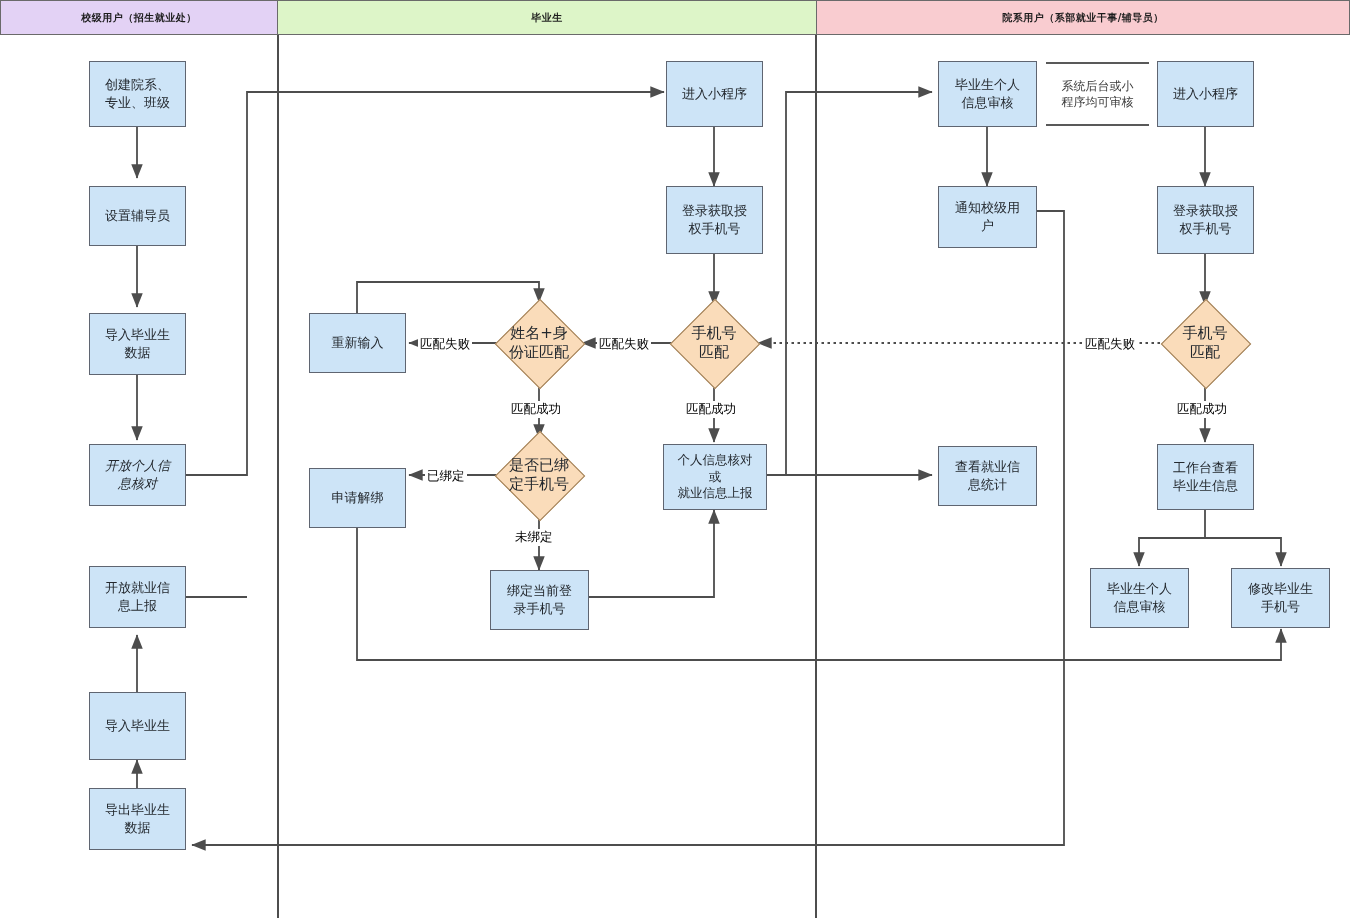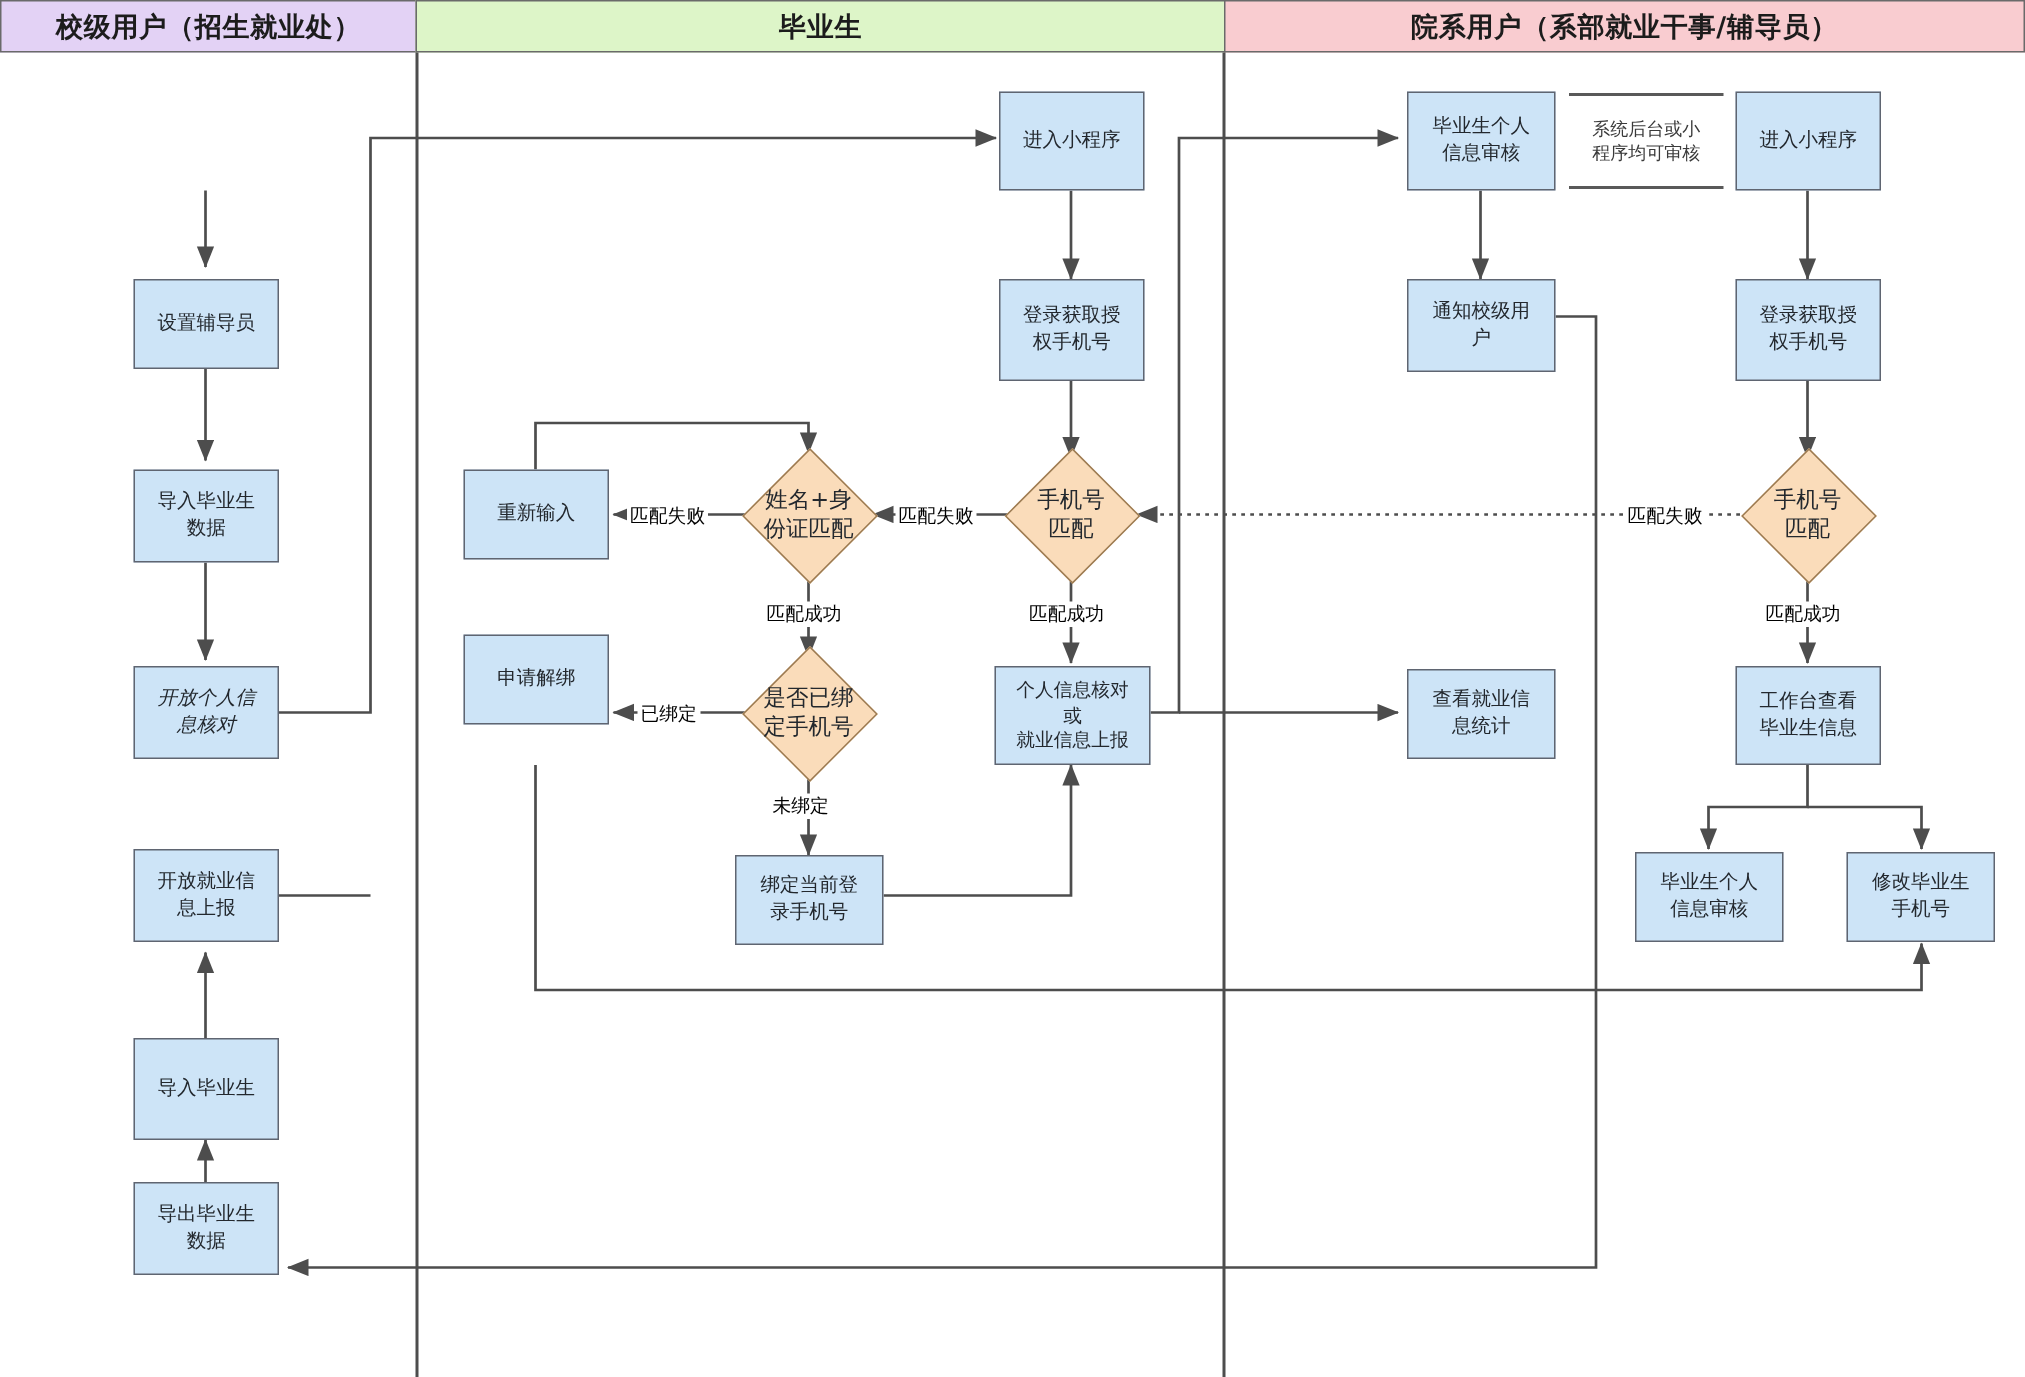--- a/index.html
+++ b/index.html
@@ -1,19 +1,19 @@
 <!DOCTYPE html>
 <html><head>
 <meta charset="utf-8">
 <style>
   html,body{margin:0;padding:0;background:#ffffff;}
   body{font-family:"DejaVu Sans","Liberation Sans",sans-serif;}
   #canvas{position:relative;width:1350px;height:918px;background:#fff;overflow:hidden;}
   .lane-head{position:absolute;top:0;height:35px;box-sizing:border-box;border:1px solid #6a6a6a;
-             display:flex;align-items:center;justify-content:center;font-size:18px;font-weight:bold;color:#1c1c1c;letter-spacing:.5px;}
+             display:flex;align-items:center;justify-content:center;font-size:10px;font-weight:bold;color:#1c1c1c;letter-spacing:.5px;}
   .lane-div{position:absolute;top:35px;width:2px;background:#4d4d4d;}
   .node{position:absolute;box-sizing:border-box;display:flex;align-items:center;justify-content:center;
         text-align:center;font-size:13px;line-height:1.35;color:#23282e;padding:2px 4px;}
   .proc{background:#cde4f7;border:1.5px solid #5f6571;}
   .diamond{position:absolute;}
   .diamond .dshape{position:absolute;inset:0;background:#fadcba;border:1.5px solid #9c7b52;
         transform:rotate(45deg);}
   .diamond .dlabel{position:absolute;inset:0;display:flex;align-items:center;justify-content:center;
         text-align:center;font-size:15px;line-height:1.3;color:#23282e;}
   .note{position:absolute;display:flex;align-items:center;justify-content:center;text-align:center;
@@ -89,20 +89,24 @@
 
       <path d="M1205,510 L1205,538 L1139,538 L1139,566" marker-end="url(#ar)"></path>
       <path d="M1205,538 L1281,538 L1281,566" marker-end="url(#ar)"></path>
     </g>
 
     <g stroke="#4d4d4d" stroke-width="1.8" fill="none" stroke-dasharray="2.5,3.5">
       <path d="M1166,343 L758,343" marker-end="url(#ar)"></path>
     </g>
   </svg>
 
+  <div class="node proc" style="left:89px;top:61px;width:97px;height:66px;">
+    <span style="white-space:pre-line;">创建院系、
+专业、班级</span>
+  </div>
   <div class="node proc" style="left:89px;top:186px;width:97px;height:60px;">
     <span style="white-space:pre-line;">设置辅导员</span>
   </div>
   <div class="node proc" style="left:89px;top:313px;width:97px;height:62px;">
     <span style="white-space:pre-line;">导入毕业生
 数据</span>
   </div>
   <div class="node proc" style="left:89px;top:444px;width:97px;height:62px;font-style:italic;">
     <span style="white-space:pre-line;">开放个人信
 息核对</span>
@@ -142,21 +146,21 @@
   <div class="node proc" style="left:309px;top:313px;width:97px;height:60px;">
     <span style="white-space:pre-line;">重新输入</span>
   </div>
 
   <div class="diamond" style="left:497px;top:438px;width:84px;height:74px;">
     <div class="dshape" style="left:11px;top:6px;width:62px;height:62px;"></div>
     <div class="dlabel" style="white-space:pre-line;">是否已绑
 定手机号</div>
   </div>
 
-  <div class="node proc" style="left:309px;top:423px;width:97px;height:60px;">
+  <div class="node proc" style="left:309px;top:468px;width:97px;height:60px;">
     <span style="white-space:pre-line;">申请解绑</span>
   </div>
 
   <div class="node proc" style="left:490px;top:570px;width:99px;height:60px;">
     <span style="white-space:pre-line;">绑定当前登
 录手机号</span>
   </div>
 
   <div class="node proc" style="left:663px;top:444px;width:104px;height:66px;font-size:12.5px;">
     <span style="white-space:pre-line;">个人信息核对

